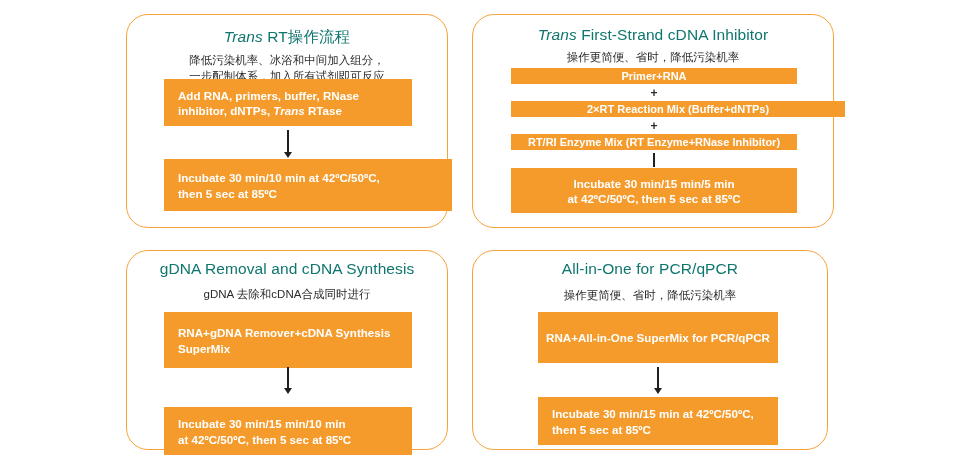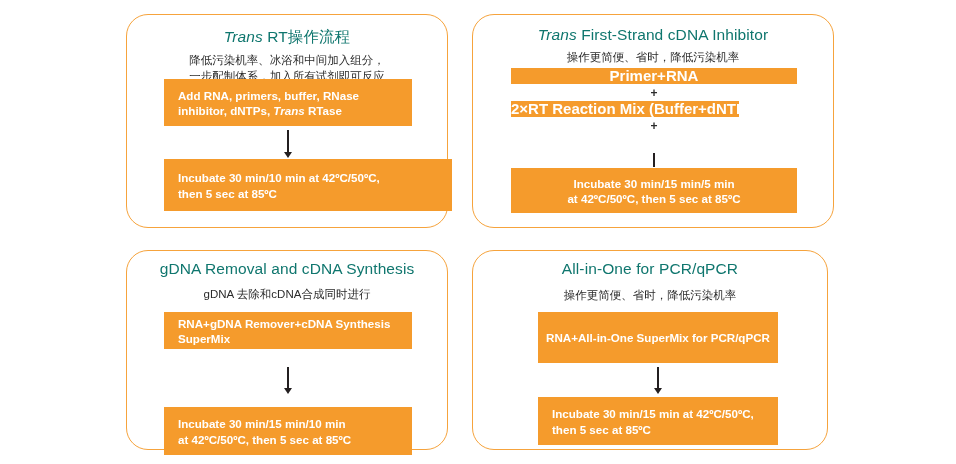--- a/index.html
+++ b/index.html
@@ -82,21 +82,21 @@
   }
   .obox .ital { font-style: italic; }
   .obox .l2 { display: block; }
 
   
   .bar {
     position: absolute;
     box-sizing: border-box;
     background: #F59B2C;
     color: #ffffff;
-    font-size: 15px;
+    font-size: 11px;
     font-weight: bold;
     text-align: center;
     line-height: 16px;
     white-space: nowrap;
   }
 
   
   .plus {
     position: absolute;
     text-align: center;
@@ -169,40 +169,41 @@
   <div class="card" id="card-fs">
     <div class="card-title" style="top:11px;">
       <span class="ital">Trans</span><span> First-Strand cDNA Inhibitor</span>
     </div>
     <div class="card-sub" style="top:34px;">
       <span class="l2">操作更简便、省时，降低污染机率</span>
     </div>
 
     <div class="bar" style="left:38px; top:53px; width:286px; height:16px;">Primer+RNA</div>
     <div class="plus" style="left:38px; top:72px; width:286px;">+</div>
-    <div class="bar" style="left:38px; top:86px; width:228px; height:16px;">2×RT Reaction Mix (Buffer+dNTPs)</div>
+    <div class="bar" style="left:38px; top:86px; width:334px; height:16px;">2×RT Reaction Mix (Buffer+dNTPs)</div>
     <div class="plus" style="left:38px; top:105px; width:286px;">+</div>
+    <div class="bar" style="left:38px; top:119px; width:286px; height:16px;">RT/RI Enzyme Mix (RT Enzyme+RNase Inhibitor)</div>
 
     <div class="tick" style="left:180px; top:138px; height:14px;"></div>
 
     <div class="obox center" style="left:38px; top:153px; width:286px; height:45px;">
       <div class="inner">
         <span class="l2">Incubate 30 min/15 min/5 min</span>
         <span class="l2">at 42ºC/50ºC, then 5 sec at 85ºC</span>
       </div>
     </div>
   </div>
 
   <div class="card" id="card-gdna">
     <div class="card-title" style="top:9px;">gDNA Removal and cDNA Synthesis</div>
     <div class="card-sub" style="top:35px;">
       <span class="l2">gDNA 去除和cDNA合成同时进行</span>
     </div>
 
-    <div class="obox" style="left:37px; top:61px; width:248px; height:37px;">
+    <div class="obox" style="left:37px; top:61px; width:248px; height:56px;">
       <div class="inner">
         <span class="l2">RNA+gDNA Remover+cDNA Synthesis</span>
         <span class="l2">SuperMix</span>
       </div>
     </div>
 
     <div class="arrow" style="left:155px; top:116px; height:28px;">
       <div class="shaft" style="height:22px;"></div>
       <div class="head" style="top:21px;"></div>
     </div>

